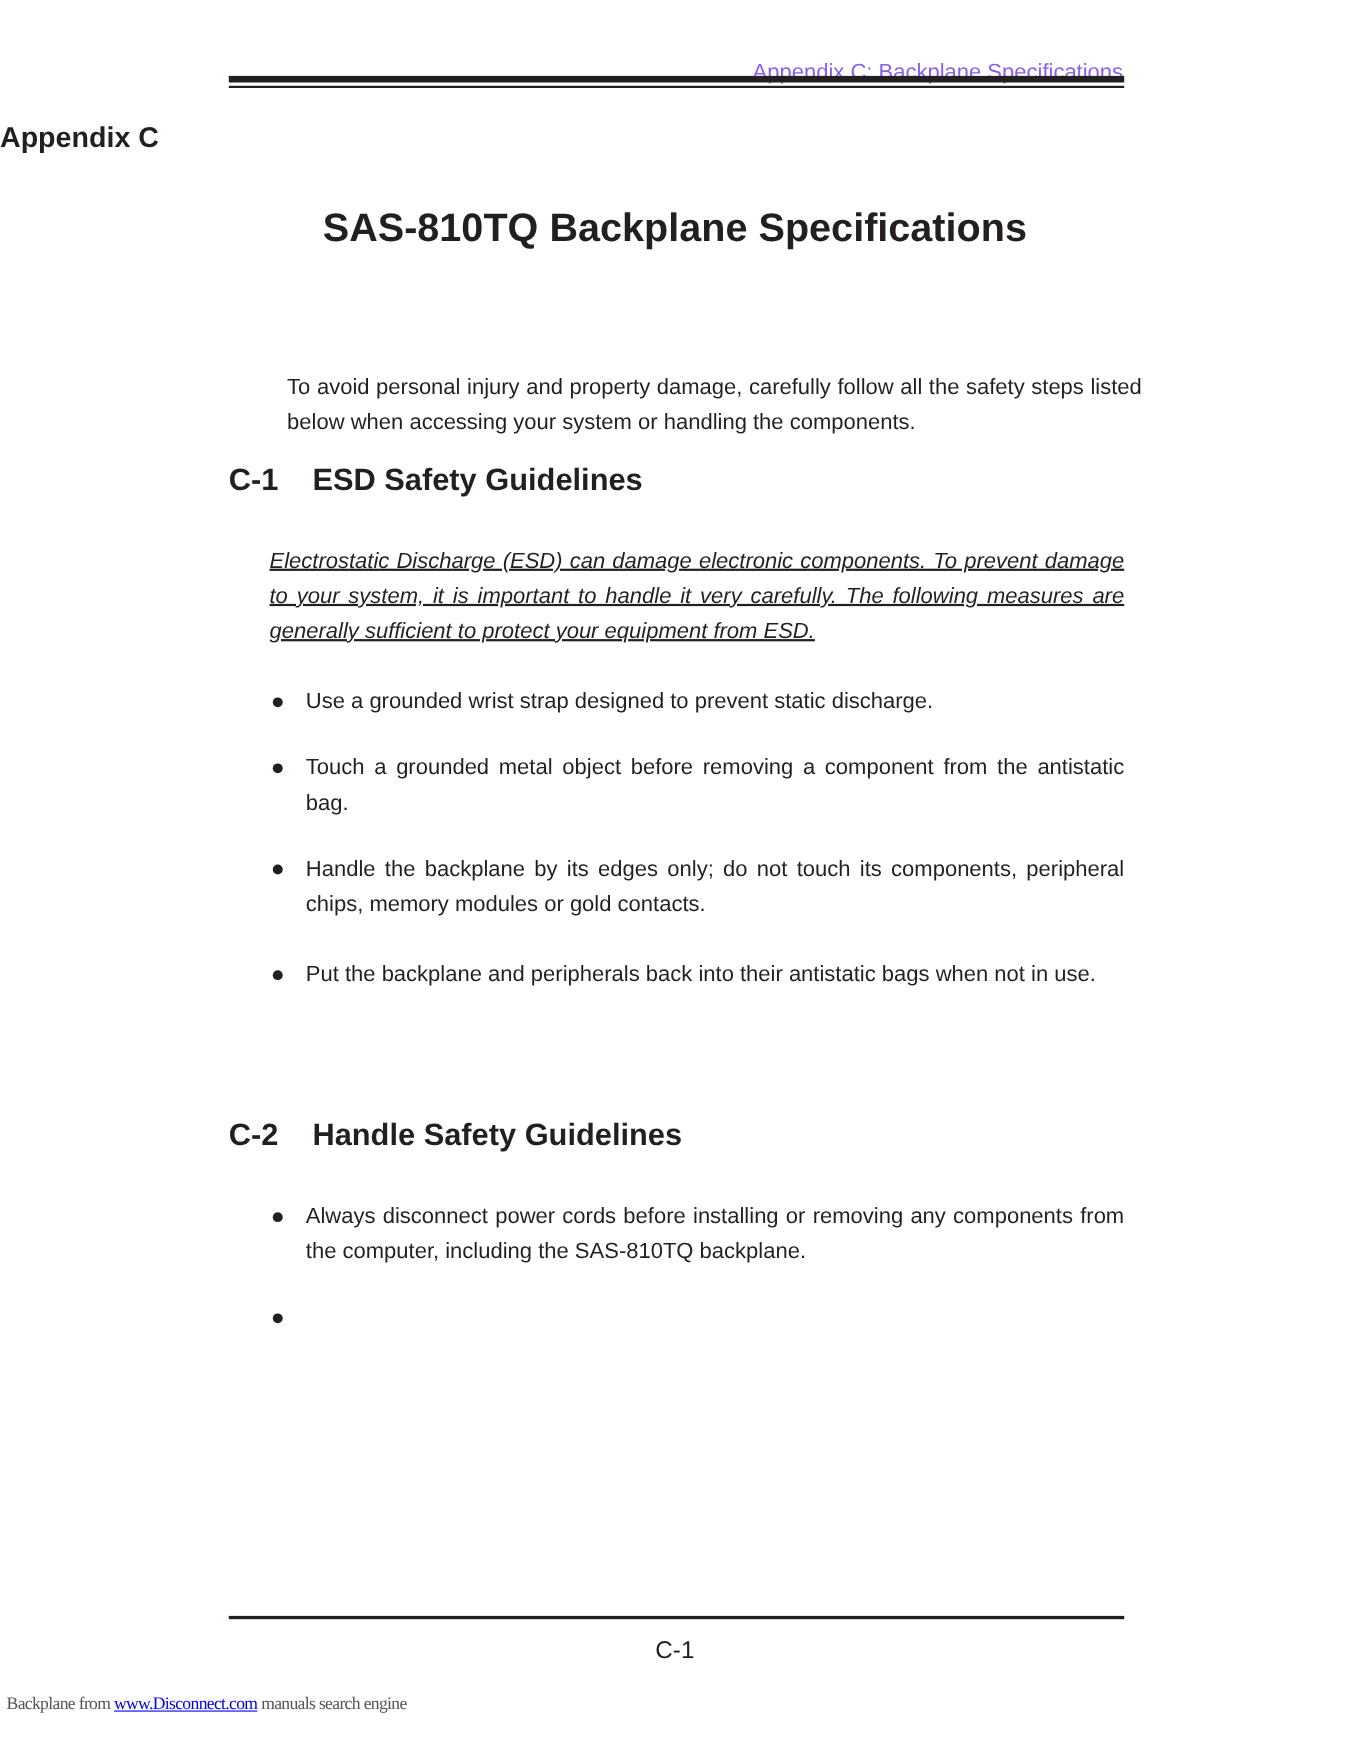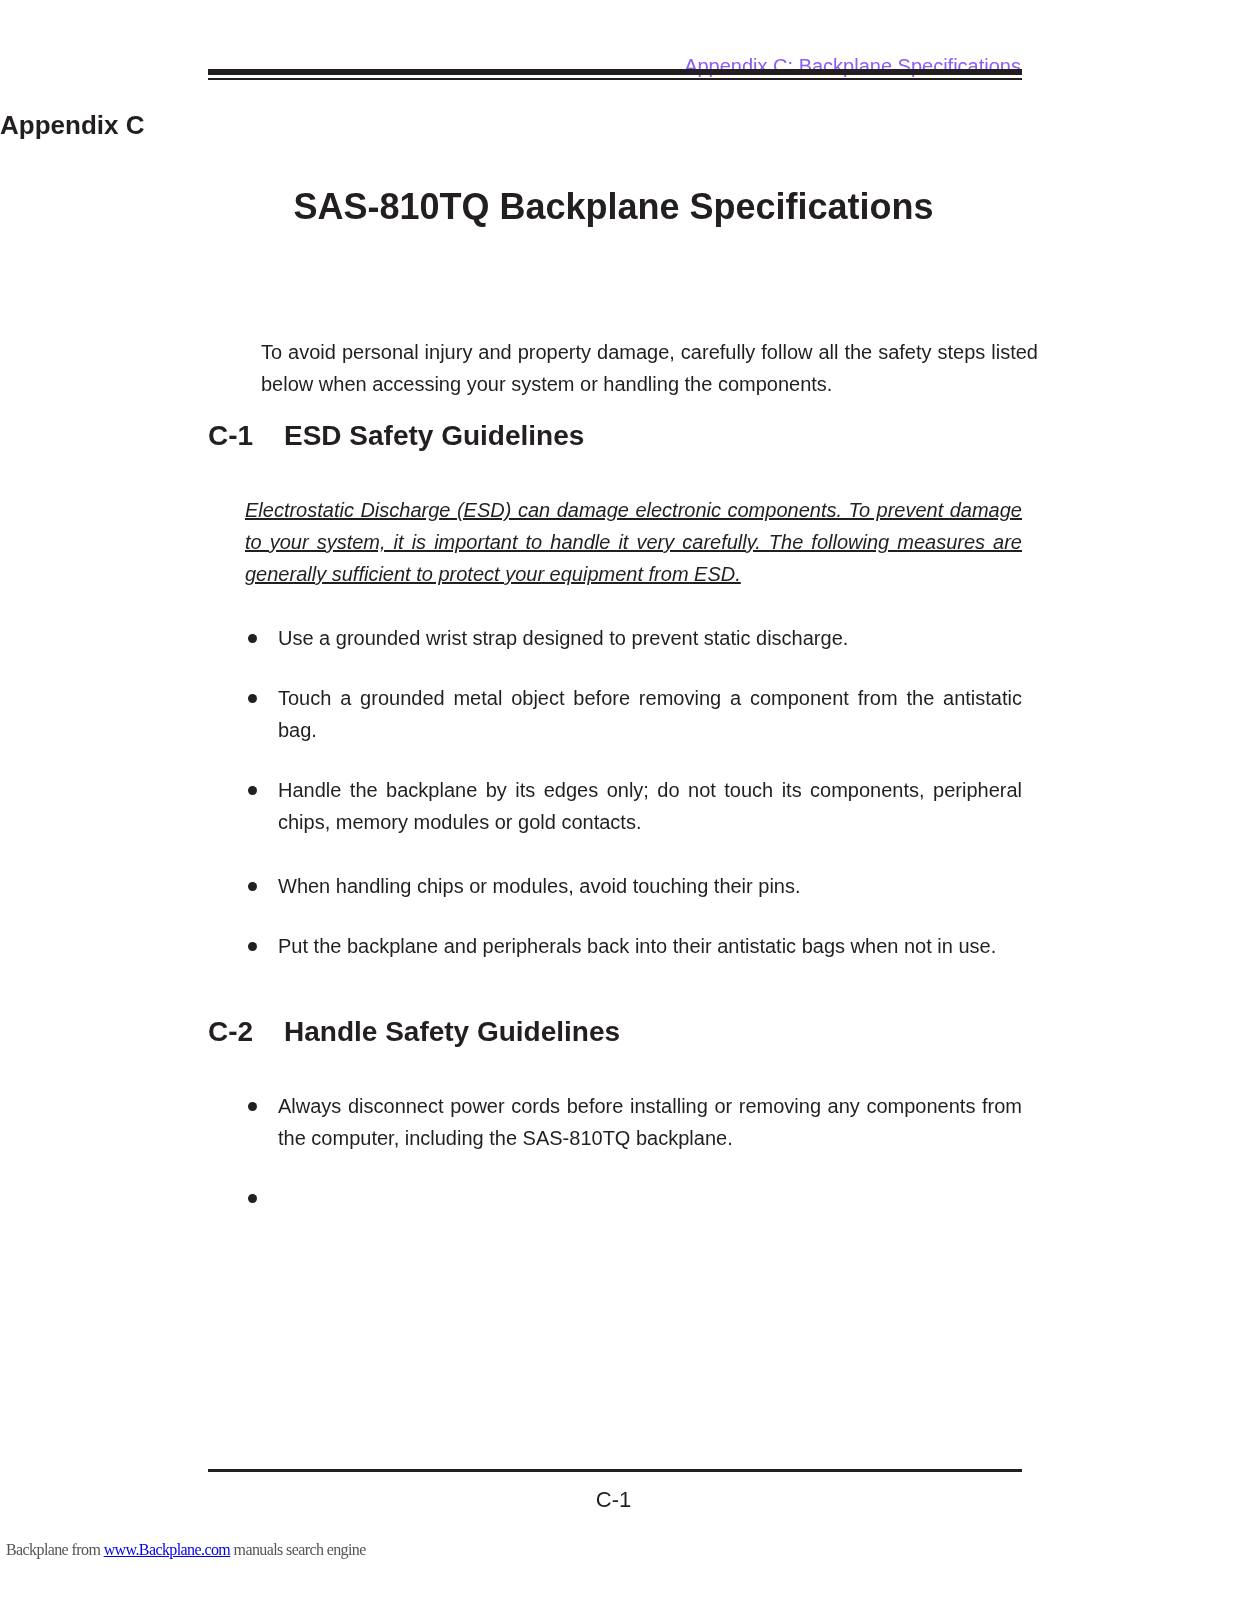--- a/index.html
+++ b/index.html
@@ -51,24 +51,20 @@
     <span>Use a grounded wrist strap designed to prevent static discharge.</span>
   </li>
   <li class="bullet-item" style="margin-bottom:28px;">
     <span class="bullet-dot"></span>
     <span>Touch a grounded metal object before removing a component from the antistatic bag.</span>
   </li>
   <li class="bullet-item" style="margin-bottom:32px;">
     <span class="bullet-dot"></span>
     <span>Handle the backplane by its edges only; do not touch its components, peripheral chips, memory modules or gold contacts.</span>
   </li>
-  <li class="bullet-item" style="margin-bottom:28px;">
-    <span class="bullet-dot"></span>
-    <span>When handling chips or modules, avoid touching their pins.</span>
-  </li>
   <li class="bullet-item">
     <span class="bullet-dot"></span>
     <span>Put the backplane and peripherals back into their antistatic bags when not in use.</span>
   </li>
 </ul>
 
 <div class="section-heading" style="top:1016px;">
   <span class="num">C-2</span><span>Handle Safety Guidelines</span>
 </div>
 
@@ -79,14 +75,14 @@
   </li>
   <li class="bullet-item" style="margin-bottom:28px;">
     <span class="bullet-dot"></span>
   </li>
 </ul>
 
 <div class="rule-footer"></div>
 <div class="page-number">C-1</div>
 
 <div class="download-note">
-  <span>Backplane from </span><a>www.Backplane.com</a><span> manuals search engine</span>
+  <span>Backplane from </span><a>www.Disconnect.com</a><span> manuals search engine</span>
 </div>
 
 </body></html>

